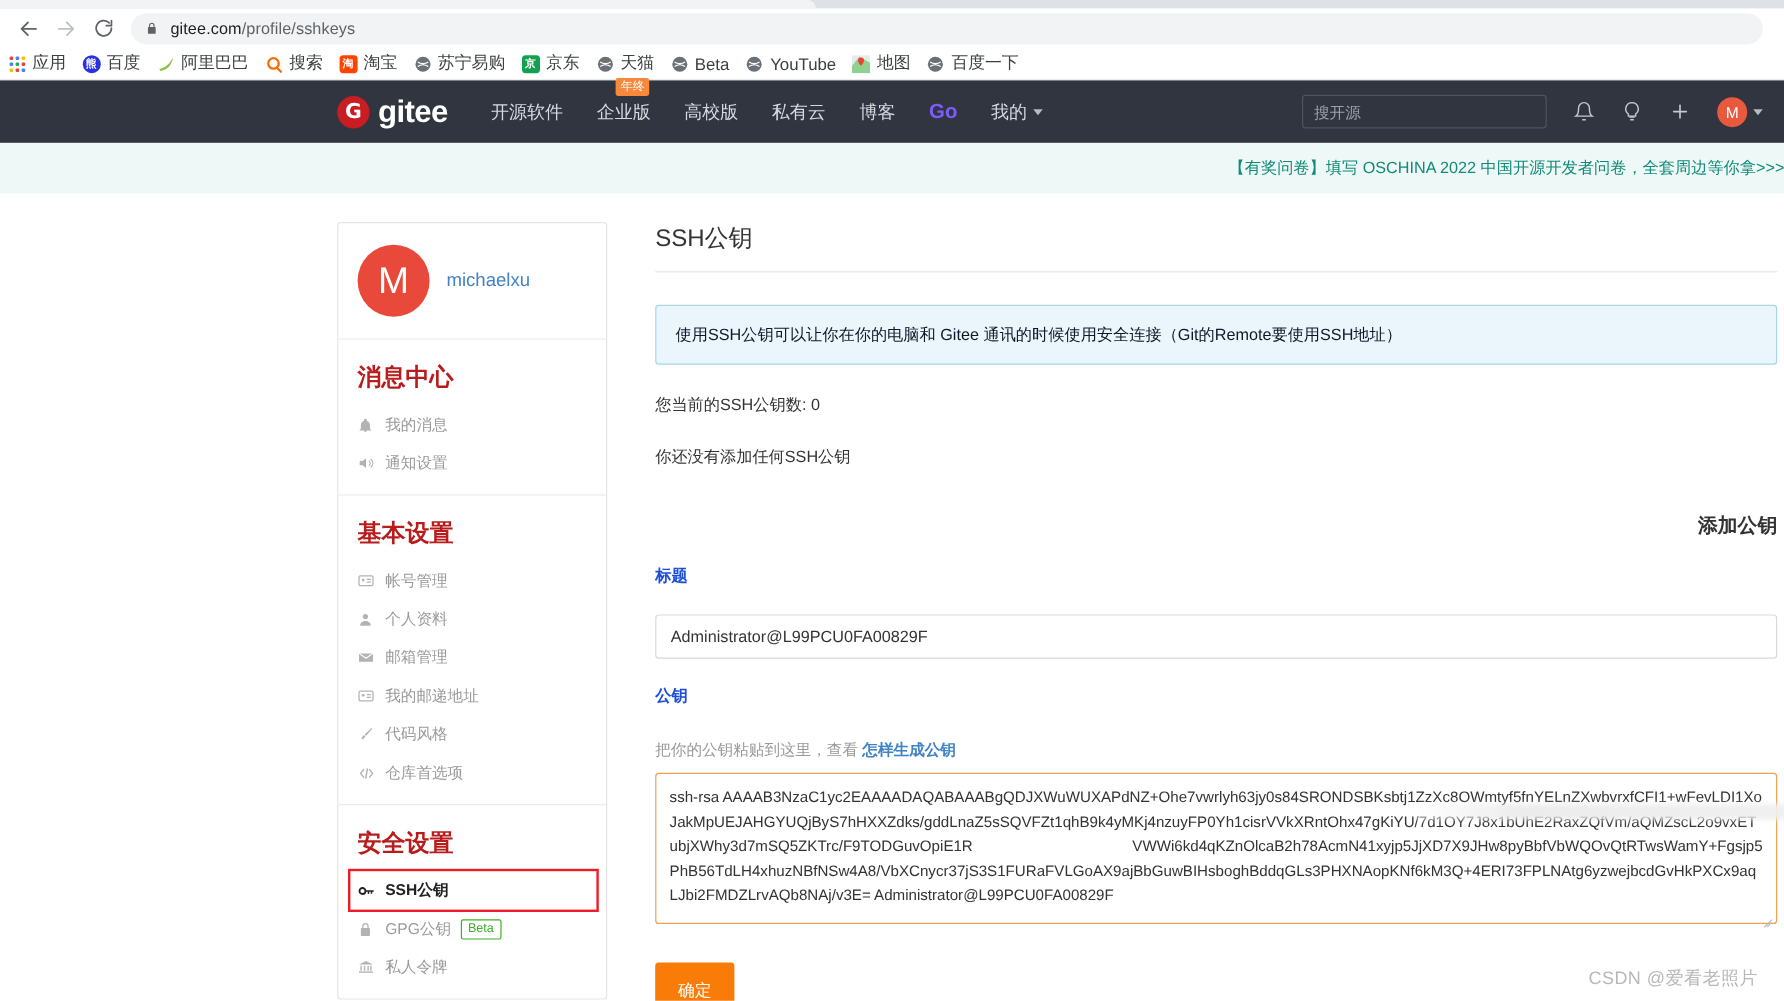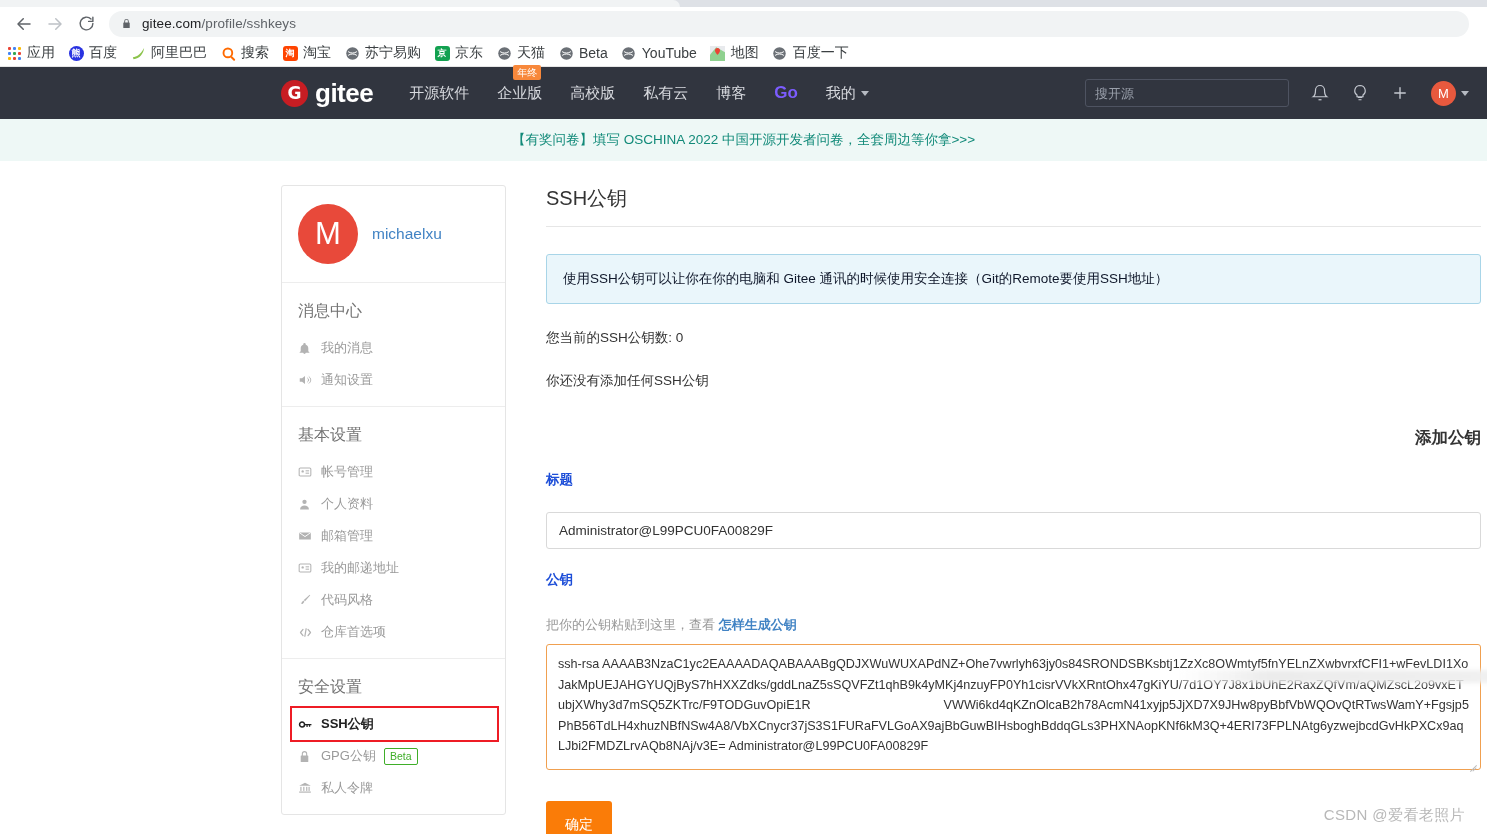--- a/index.html
+++ b/index.html
@@ -75,42 +75,42 @@
   }
   .nav-search::placeholder { color:#9aa0ab; }
   .nav-icon { margin-left:22px; color:#c5c9d1; display:flex; align-items:center; }
   .avatar-nav {
     width:25px; height:25px; border-radius:50%; background:#e8593e; color:#fff; font-size:13px;
     display:flex; align-items:center; justify-content:center; margin-left:22px; font-weight:500;
   }
 
   
   #promo-banner {
-    height:42px; background:#eef8f6; display:flex; align-items:center; justify-content:center;
+    height:42px; background:#eef8f6; display:flex; align-items:center; justify-content:flex-end;
     color:#128a79; font-size:13.5px;
   }
   #promo-banner span { cursor:pointer; }
 
   
   #page { display:flex; padding-top:24px; }
   .sidebar {
     width:225px; margin-left:281px; background:#fff; border:1px solid #e5e5e5; border-radius:3px;
     align-self:flex-start;
   }
   .profile-head {
     display:flex; align-items:center; padding:18px 16px; border-bottom:1px solid #ededed;
   }
   .avatar-lg {
     width:60px; height:60px; border-radius:50%; background:#e8493a; color:#fff;
     display:flex; align-items:center; justify-content:center; font-size:31px; font-weight:400;
   }
   .profile-name { margin-left:14px; color:#4183c4; font-size:15.5px; }
   .side-section { padding:14px 0 10px 0; border-bottom:1px solid #ededed; }
   .side-section:last-child { border-bottom:none; }
-  .side-title { font-size:16px; color:#737373; padding:4px 16px 10px 16px; font-weight:400; }
+  .side-title { font-size:20px; color:#b91c1c; padding:4px 16px 10px 16px; font-weight:700; }
   .side-item {
     display:flex; align-items:center; padding:7px 16px; font-size:13px; color:#9a9a9a; cursor:pointer;
     position:relative;
   }
   .side-item .si-icon { width:15px; margin-right:8px; display:flex; align-items:center; color:#b3b3b3; flex:none; }
   .side-item.active { color:#222; font-weight:bold; }
   .side-item.active .si-icon { color:#222; }
   .side-item.highlighted {
     outline:2px solid #ee1c25; margin:0 8px 0 10px; padding:7px 6px; width:calc(100% - 18px);
   }

